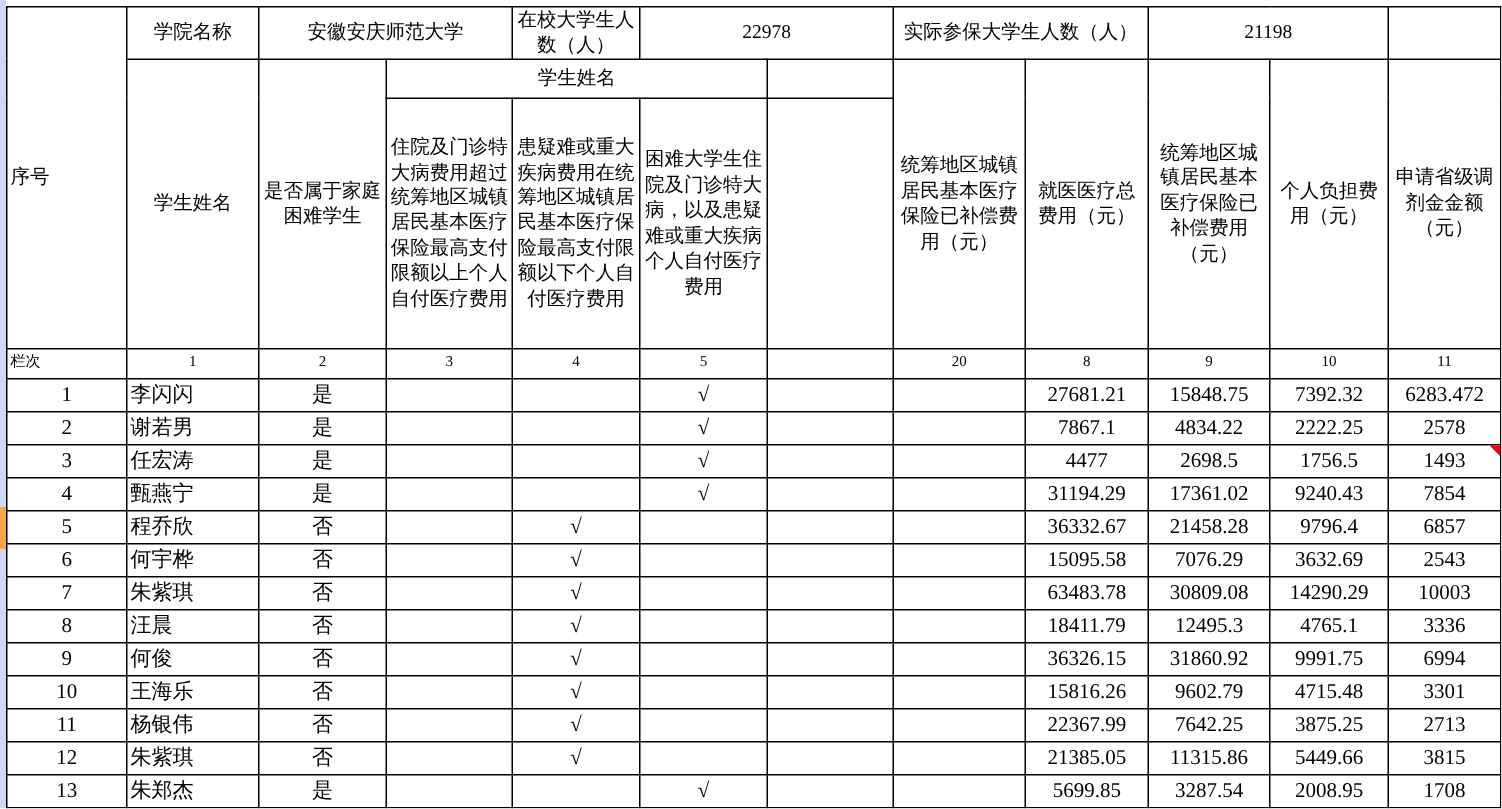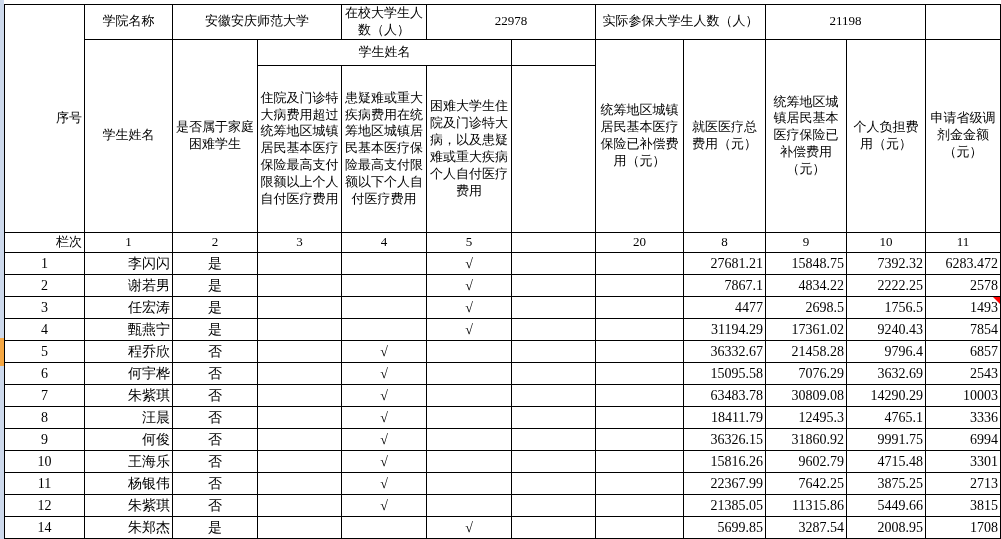--- a/index.html
+++ b/index.html
@@ -4,28 +4,28 @@
 <style>
   html,body{margin:0;padding:0;background:#fff;}
   .screen{position:relative;width:1001px;height:539px;background:#ffffff;overflow:hidden;
           font-family:"Liberation Serif","DejaVu Serif",serif;color:#000;}
   .rowstrip{position:absolute;left:0;top:0;width:4px;height:539px;background:#cdd9ec;}
   .rowstrip-hl{position:absolute;left:0;top:338px;width:4px;height:28px;background:#f5a742;}
   table.sheet{position:absolute;left:4px;top:4px;width:997px;border-collapse:collapse;table-layout:fixed;}
   td{border:1px solid #000;padding:0 2px;font-size:14px;text-align:center;vertical-align:middle;
      overflow:hidden;line-height:1.25;}
   td.hdr{font-size:13px;line-height:1.3;}
-  td.al{text-align:right;}
-  td.num{white-space:nowrap;text-align:right;}
+  td.al{text-align:left;}
+  td.num{white-space:nowrap;}
   tr.r1{height:33px;}
   tr.r2{height:26px;}
   tr.r3{height:167px;}
   tr.rcol{height:20px;}
   tr.rdata{height:22px;}
-  tr.rcol td{font-size:13px;}
+  tr.rcol td{font-size:10px;}
   td.rel{position:relative;font-family:Liberation Serif, serif;}
   .comment-marker{position:absolute;top:0;right:0;width:0;height:0;
       border-top:7px solid #ff0000;border-left:7px solid transparent;}
 </style>
 </head>
 <body>
 
 <div class="screen">
   <div class="rowstrip">
     <div class="rowstrip-hl"></div>
@@ -252,21 +252,21 @@
       <td>√</td>
       <td></td>
       <td></td>
       <td></td>
       <td class="num">21385.05</td>
       <td class="num">11315.86</td>
       <td class="num">5449.66</td>
       <td class="num rel">3815</td>
     </tr>
         <tr class="rdata">
-      <td>14</td>
+      <td>13</td>
       <td class="al">朱郑杰</td>
       <td>是</td>
       <td></td>
       <td></td>
       <td>√</td>
       <td></td>
       <td></td>
       <td class="num">5699.85</td>
       <td class="num">3287.54</td>
       <td class="num">2008.95</td>

